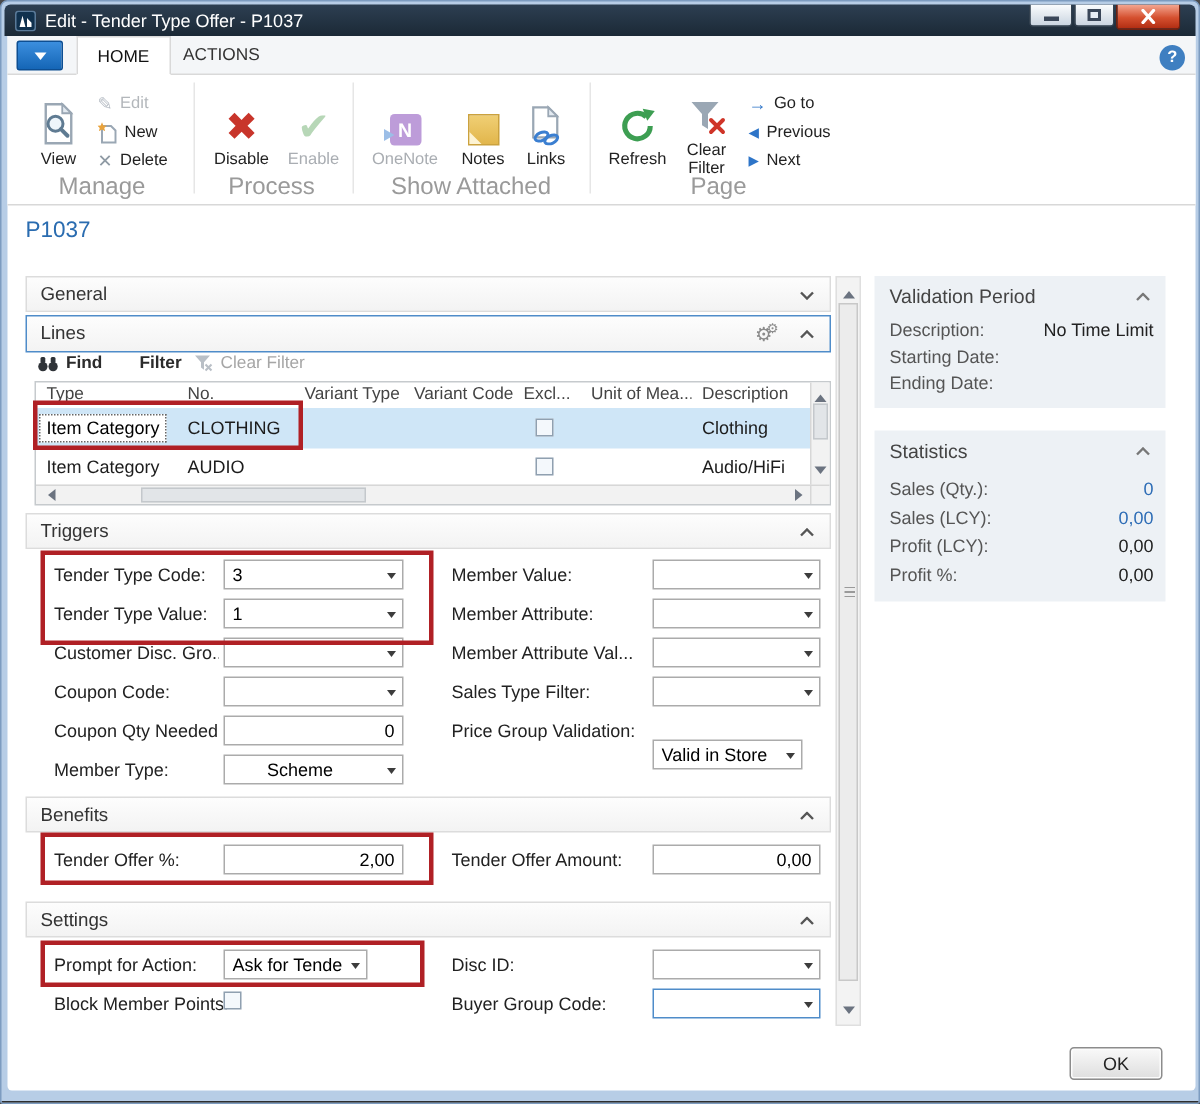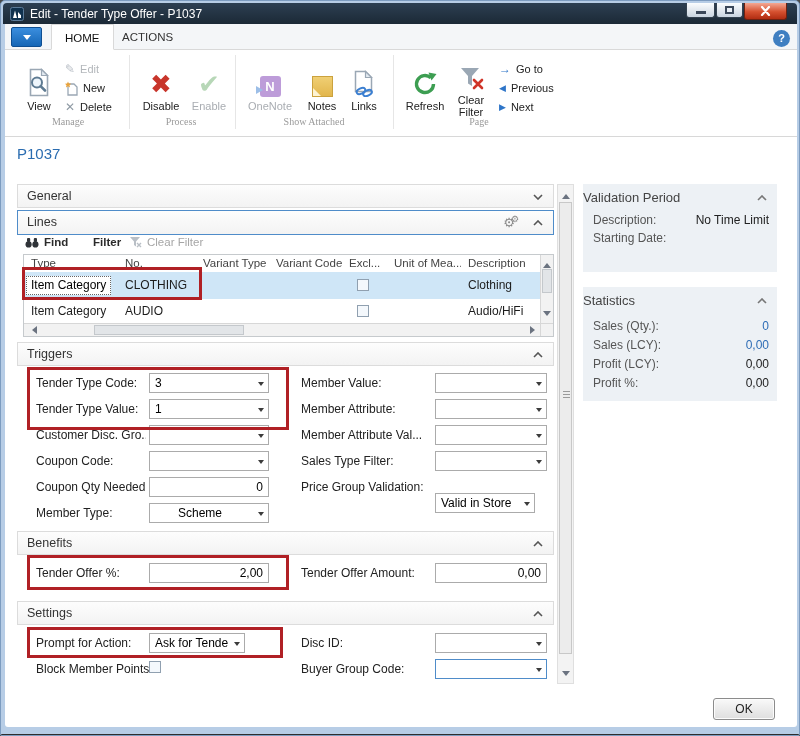--- a/index.html
+++ b/index.html
@@ -26,21 +26,21 @@
   .helpbtn{position:absolute;left:772px;top:29px;width:17px;height:17px;border-radius:50%;background:#3f7fc1;color:#fff;font-size:11px;font-weight:bold;text-align:center;line-height:17px;z-index:3;cursor:pointer;}
   
   .ribbon{position:absolute;left:4px;top:49px;width:792px;height:87px;background:#fff;border-bottom:1px solid #d8d8d8;z-index:2;}
   .rsep{position:absolute;top:5px;height:74px;width:1px;background:#e6e6e6;}
   .bigbtn{position:absolute;top:7px;text-align:center;font-size:11px;color:#222;cursor:pointer;}
   .bigbtn .ic{height:40px;display:flex;align-items:flex-end;justify-content:center;}
   .bigbtn .lb{margin-top:3px;line-height:12px;}
   .bigbtn.disabled{color:#a9adb2;cursor:default;}
   .smallbtn{position:absolute;display:flex;align-items:center;gap:5px;font-size:11px;color:#222;height:16px;cursor:pointer;}
   .smallbtn.disabled{color:#b3b7bb;cursor:default;}
-  .grouplabel{position:absolute;top:66px;font-size:10px;color:#9a9a9a;text-align:center;font-family:Liberation Serif, serif;}
+  .grouplabel{position:absolute;top:66px;font-size:16px;color:#9a9a9a;text-align:center;}
   .gicon{display:inline-block;line-height:1;}
   .onenote-badge{width:21px;height:21px;background:#7d3cb5;border-radius:3px;color:#fff;font-weight:bold;font-size:13px;line-height:21px;text-align:center;position:relative;}
   .onenote-badge .oarrow{position:absolute;left:-4px;bottom:3px;width:0;height:0;border-top:4px solid transparent;border-bottom:4px solid transparent;border-left:7px solid #3b7fd1;}
   .grayed{opacity:.5;}
   .notes-badge{width:21px;height:21px;background:linear-gradient(#f0cf74,#e2b64c);border:1px solid #cba23e;position:relative;}
   .notes-badge:after{content:"";position:absolute;left:0;bottom:0;width:0;height:0;border-left:8px solid #fdf3d3;border-top:8px solid transparent;}
   
   .pagetitle{position:absolute;left:16px;top:144px;font-size:15px;color:#2a6cb0;z-index:2;}
   .ftab{position:absolute;left:16px;width:537px;height:24px;background:linear-gradient(#fdfdfd,#f3f3f3);border:1px solid #dcdcdc;font-size:12.5px;color:#333;line-height:22px;padding-left:9px;z-index:2;cursor:pointer;}
   .ftab.focused{border:1px solid #4f8cc9;}
@@ -72,21 +72,21 @@
   .fbox .val{display:block;overflow:hidden;white-space:nowrap;}
   .fbox .arr{position:absolute;right:4px;top:8px;width:0;height:0;border:3.5px solid transparent;border-top:4.5px solid #3c3c3c;cursor:pointer;}
   .fbox.num{text-align:right;padding-right:5px;}
   .fbox.focused{border-color:#4f8cc9;}
   
   .vscroll{position:absolute;left:556px;top:183px;width:17px;height:500px;background:#f3f3f3;border:1px solid #dfdfdf;z-index:2;}
   .vthumb{position:absolute;left:1px;top:17px;width:13px;height:452px;background:#ececec;border:1px solid #c8c8c8;}
   .vgrip{position:absolute;left:3px;top:188px;width:7px;height:7px;background:repeating-linear-gradient(#9a9a9a 0 1px,transparent 1px 3px);}
   
   .factbox{position:absolute;left:582px;width:194px;background:#edf1f5;z-index:2;}
-  .fbhead{position:relative;height:28px;line-height:28px;font-size:13px;color:#444;cursor:pointer;}
+  .fbhead{position:relative;height:28px;line-height:28px;padding-left:10px;font-size:13px;color:#444;cursor:pointer;}
   .fbhead .chev{position:absolute;right:10px;top:11px;}
   .fbrow{position:absolute;left:10px;right:8px;height:18px;font-size:12px;color:#555;}
   .fbrow .v{position:absolute;right:0;color:#222;}
   .fbrow .v.blue{color:#2e6db6;cursor:pointer;}
   
   .okbtn{position:absolute;left:712px;top:697px;width:62px;height:22px;border:1px solid #8c8c8c;border-radius:3px;background:linear-gradient(#f9f9f9,#dedede);font-size:12px;color:#222;text-align:center;line-height:20px;z-index:2;cursor:pointer;box-shadow:inset 0 0 0 1px #fcfcfc;}
   
   .anno{position:absolute;border:3px solid #b02025;pointer-events:none;z-index:50;}
 </style>
 </head>
@@ -423,20 +423,23 @@
       <svg class="chev" width="10" height="6">
           <polyline points="1,5 5,1 9,5" stroke="#777" stroke-width="1.6" fill="none"></polyline>
         </svg>
     </div>
     <div class="fbrow" style="top:29px;">
       <span>Description:</span><span class="v">No Time Limit</span>
     </div>
     <div class="fbrow" style="top:47px;">
       <span>Starting Date:</span><span class="v"></span>
     </div>
+    <div class="fbrow" style="top:64px;">
+      <span>Ending Date:</span><span class="v"></span>
+    </div>
   </div>
 
   <div class="factbox" style="top:286px;height:114px;">
     <div class="fbhead">
       <span>Statistics</span>
       <svg class="chev" width="10" height="6">
           <polyline points="1,5 5,1 9,5" stroke="#777" stroke-width="1.6" fill="none"></polyline>
         </svg>
     </div>
     <div class="fbrow" style="top:32px;">

